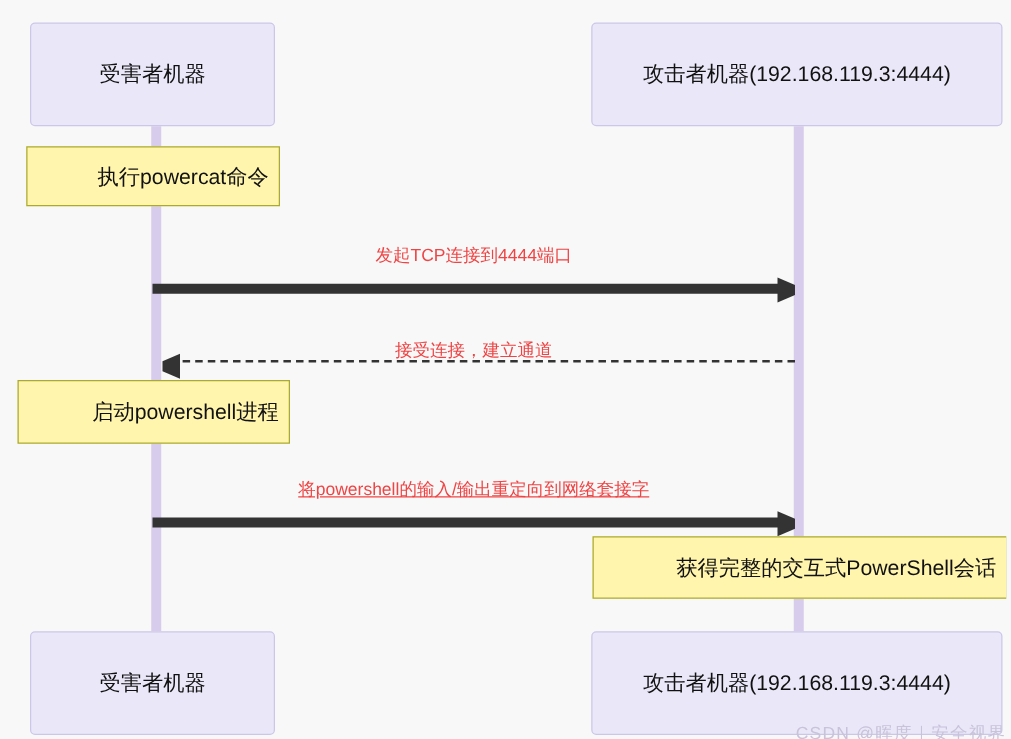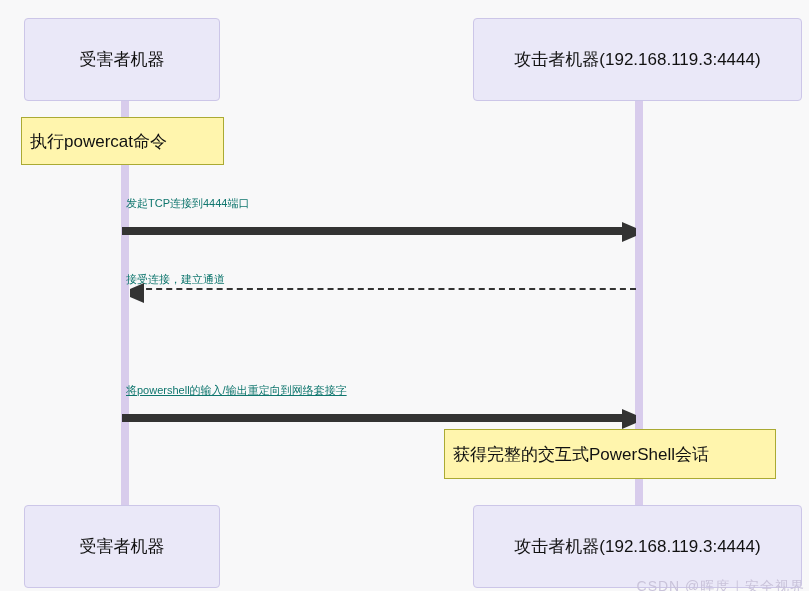--- a/index.html
+++ b/index.html
@@ -36,34 +36,34 @@
     background: #d8ccec;
   }
   .lifeline-left  { left: 113px; }
   .lifeline-right { left: 627px; }
   .note {
     position: absolute;
     background: #fff5ad;
     border: 1px solid #aaaa33;
     display: flex;
     align-items: center;
-    justify-content: flex-start;
+    justify-content: flex-end;
     font-size: 17px;
     color: #111;
   }
   .note-1 { left: 13px;  top: 109px; width: 203px; height: 48px; }
   .note-2 { left: 6px;   top: 296px; width: 218px; height: 51px; }
-  .note-3 { left: 436px; top: 421px; width: 332px; height: 50px; }
+  .note-3 { left: 466px; top: 421px; width: 332px; height: 50px; }
   .msg-label {
     position: absolute;
     left: 114px;
     width: 514px;
-    text-align: left;
-    font-size: 11px;
-    color: #0f766e;
+    text-align: center;
+    font-size: 14px;
+    color: #ef4444;
   }
   .msg-label-1 { top: 184px; }
   .msg-label-2 { top: 260px; }
   .msg-label-3 { top: 371px; text-decoration: underline; }
   .msg-line-solid {
     position: absolute;
     height: 2px;
     background: #333;
   }
   .msg-line-1 { left: 114px; top: 219px; width: 501px; }
@@ -115,20 +115,23 @@
   </div>
 
   <div class="msg-label msg-label-1">发起TCP连接到4444端口</div>
   <div class="msg-line-solid msg-line-1"></div>
   <div class="arrowhead arrow-right-1"></div>
 
   <div class="msg-label msg-label-2">接受连接，建立通道</div>
   <div class="msg-line-dashed"></div>
   <div class="arrowhead arrow-left-2"></div>
 
+  <div class="note note-2">
+    <span>启动powershell进程</span>
+  </div>
 
   <div class="msg-label msg-label-3">将powershell的输入/输出重定向到网络套接字</div>
   <div class="msg-line-solid msg-line-3"></div>
   <div class="arrowhead arrow-right-3"></div>
 
   <div class="note note-3">
     <span>获得完整的交互式PowerShell会话</span>
   </div>
 
   <div class="actor-box actor-bl">

